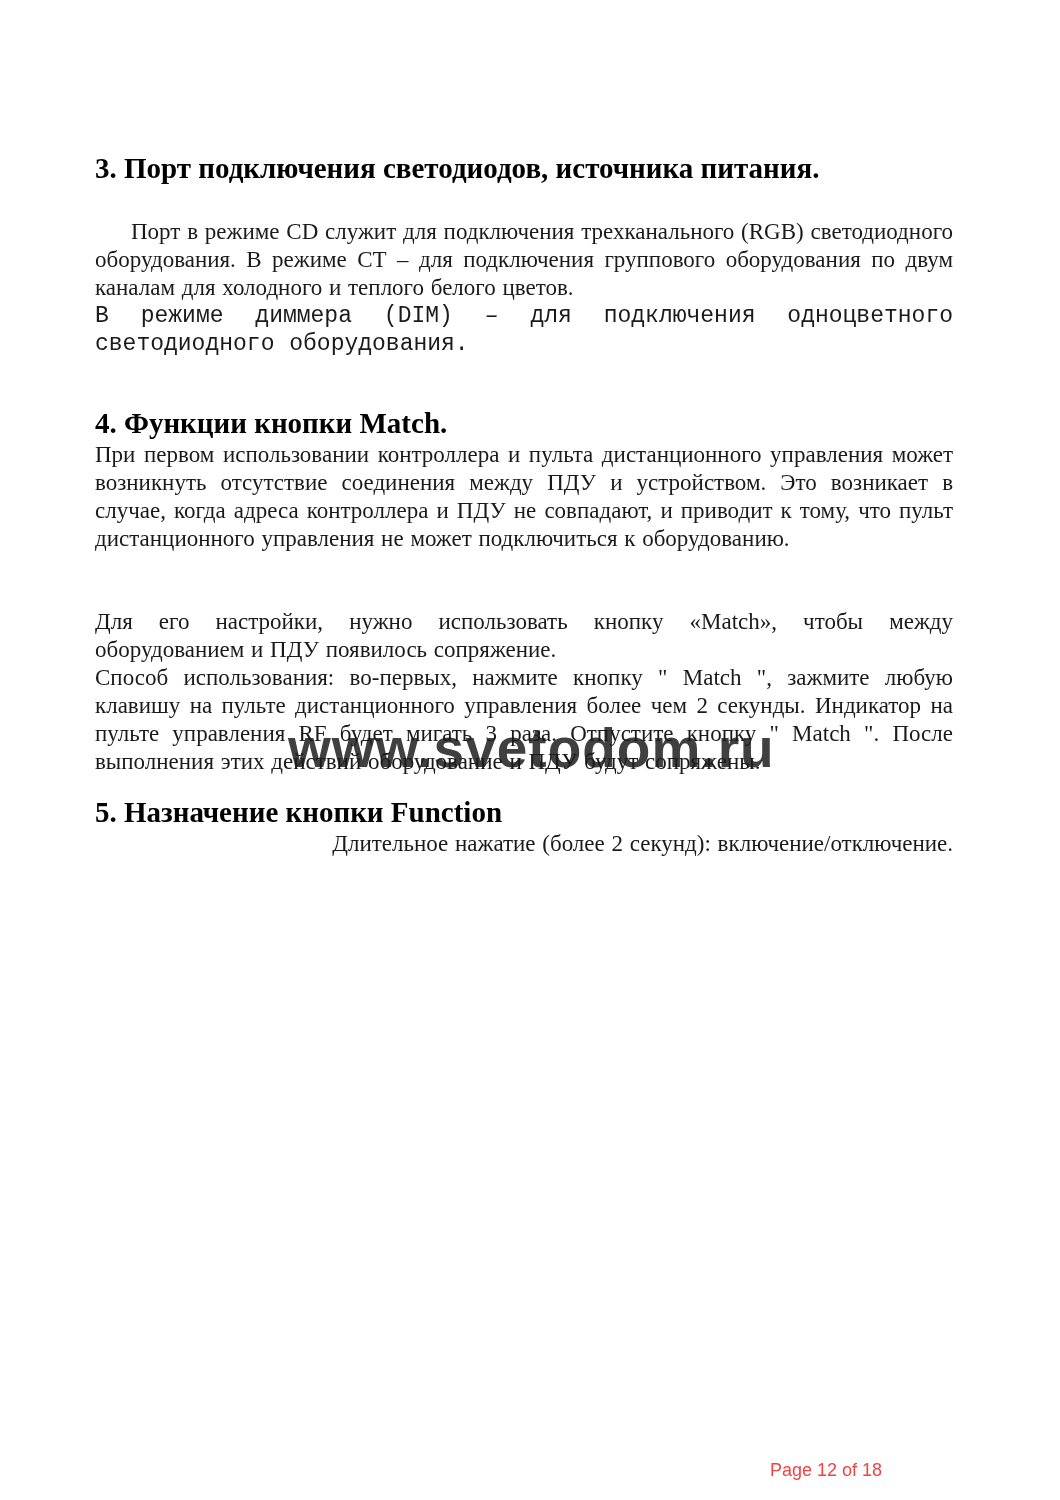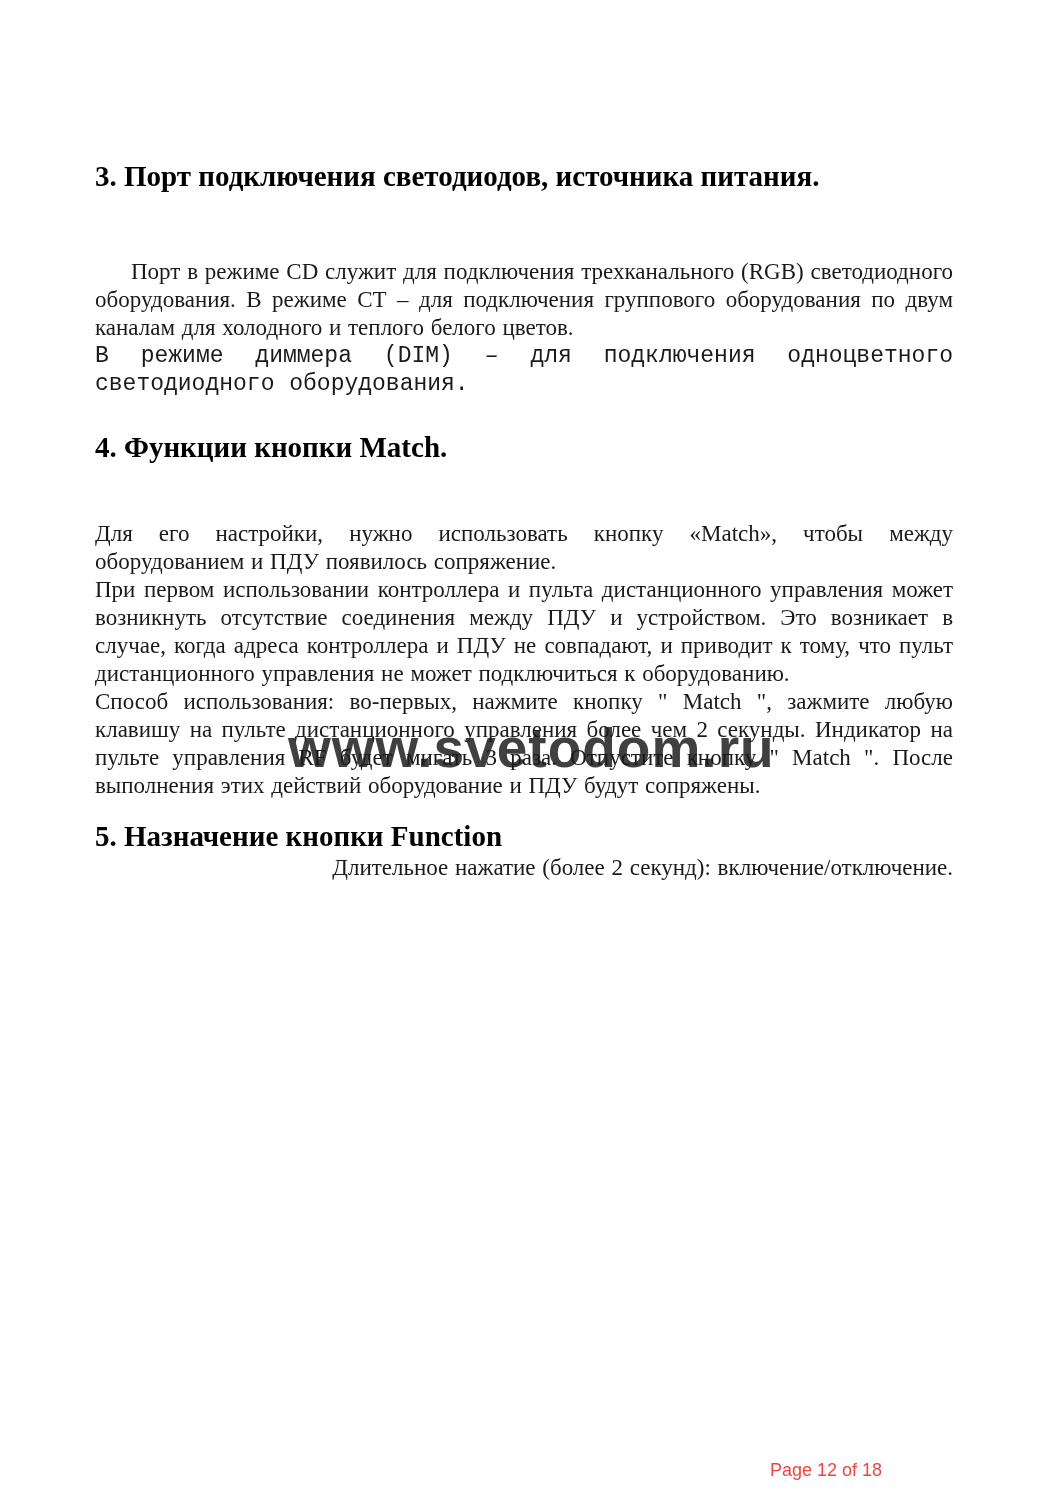--- a/index.html
+++ b/index.html
@@ -20,44 +20,44 @@
     font-weight: bold;
     font-size: 55px;
     letter-spacing: 1px;
     color: #404040;
     white-space: nowrap;
     user-select: none;
   }
   .content {
     position: absolute;
     left: 95px;
-    top: 8px;
+    top: 0;
     width: 858px;
     z-index: 2;
     color: #1a1a1a;
   }
   .section-heading {
     font-family: "Liberation Serif", serif;
     font-size: 29px;
     font-weight: bold;
     line-height: 36px;
     margin: 0;
     color: #000000;
   }
   .body-par {
     font-size: 23px;
     line-height: 28px;
     text-align: justify;
     margin: 0;
     word-spacing: 1px;
   }
   #sec3-heading { margin-top: 150px; }
-  #s3p1 { margin-top: 64px; text-indent: 36px; }
+  #s3p1 { margin-top: 32px; text-indent: 36px; }
   #s3p2 { margin-top: 0; font-family: Liberation Mono, monospace; }
-  #sec4-heading { margin-top: 31px; }
+  #sec4-heading { margin-top: 47px; }
   #s4p1 { margin-top: 55px; }
   #s4p2, #s4p3 { margin-top: 0; }
   #sec5-heading { margin-top: 18px; }
   #s5p1 { margin-top: 54px; }
   #s5p2, #s5p3 { margin-top: 0; text-align: right; }
   .footer {
     position: absolute;
     left: 770px;
     top: 1452px;
     z-index: 2;
@@ -78,23 +78,23 @@
   <div class="content">
 
     <h2 class="section-heading" id="sec3-heading">3. Порт подключения светодиодов, источника питания.</h2>
 
     <p class="body-par" id="s3p1">Порт в режиме CD служит для подключения трехканального (RGB) светодиодного оборудования. В режиме СТ – для подключения группового оборудования по двум каналам для  холодного и теплого белого цветов.</p>
 
     <p class="body-par" id="s3p2">В режиме диммера (DIM) – для подключения одноцветного светодиодного оборудования.</p>
 
     <h2 class="section-heading" id="sec4-heading">4. Функции кнопки Match.</h2>
 
+    <p class="body-par" id="s4p2">При первом  использовании контроллера и пульта дистанционного управления может возникнуть отсутствие соединения между ПДУ и устройством. Это возникает в случае, когда адреса контроллера и  ПДУ не совпадают, и приводит к тому, что пульт дистанционного управления не может подключиться  к оборудованию.</p>
+
     <p class="body-par" id="s4p1">Для  его настройки, нужно использовать  кнопку «Match», чтобы между оборудованием и ПДУ появилось сопряжение.</p>
-
-    <p class="body-par" id="s4p2">При первом  использовании контроллера и пульта дистанционного управления может возникнуть отсутствие соединения между ПДУ и устройством. Это возникает в случае, когда адреса контроллера и  ПДУ не совпадают, и приводит к тому, что пульт дистанционного управления не может подключиться  к оборудованию.</p>
 
     <p class="body-par" id="s4p3">Способ использования: во-первых, нажмите кнопку " Match ", зажмите любую клавишу на пульте дистанционного управления более чем 2 секунды. Индикатор на пульте управления RF будет мигать 3 раза. Отпустите кнопку " Match ". После выполнения этих действий оборудование и ПДУ будут сопряжены.</p>
 
     <h2 class="section-heading" id="sec5-heading">5.  Назначение кнопки Function</h2>
 
 
     <p class="body-par" id="s5p2">Длительное нажатие (более 2 секунд): включение/отключение.</p>
 
 
   </div>

